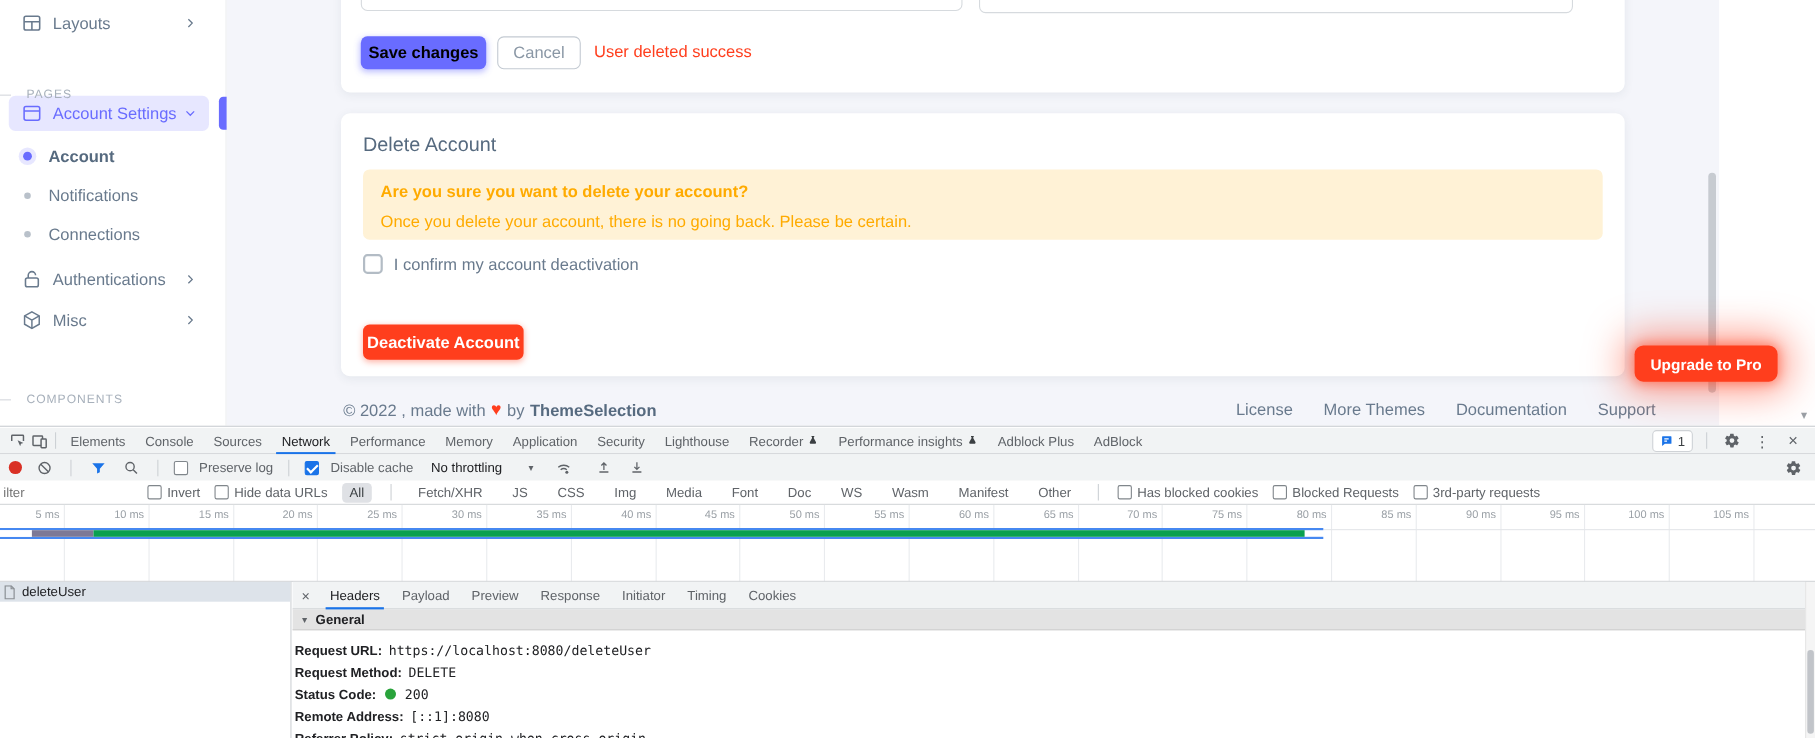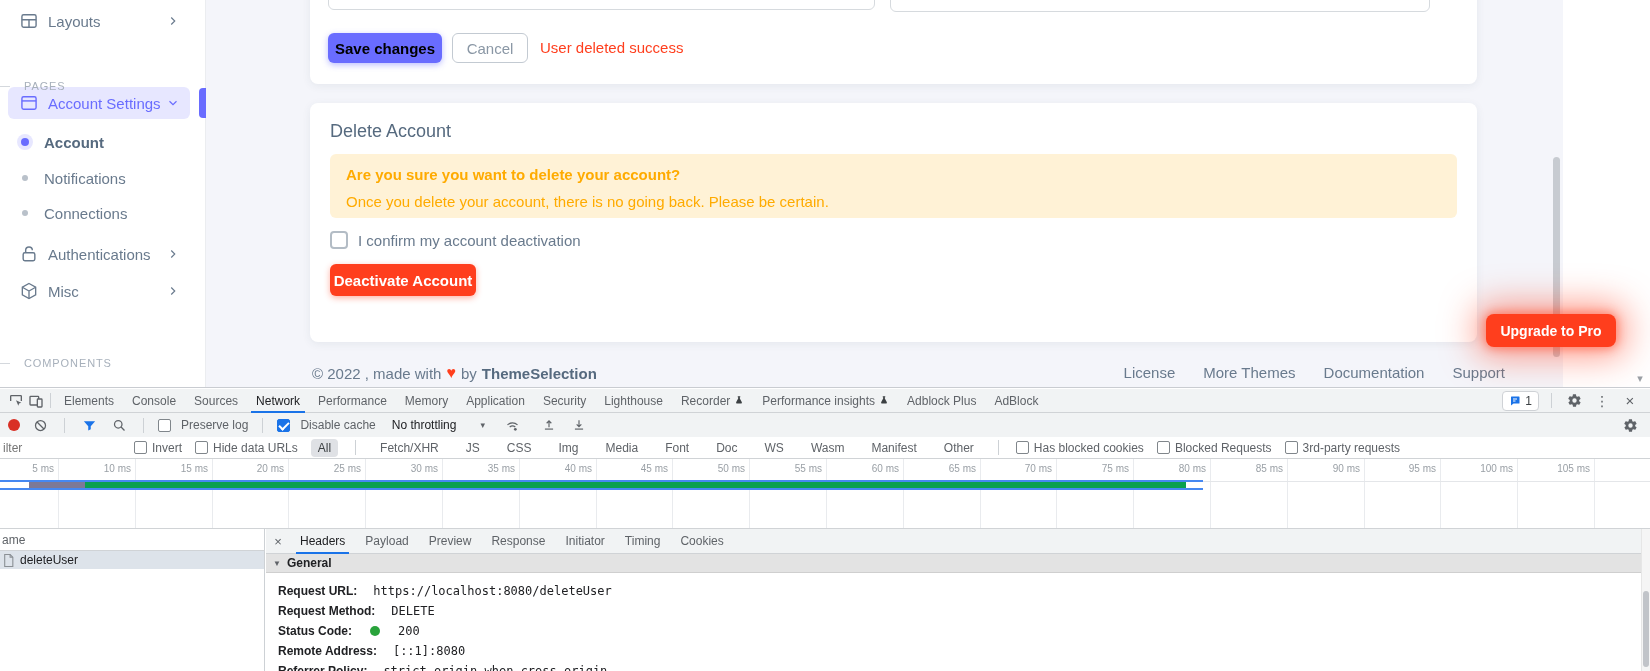--- a/index.html
+++ b/index.html
@@ -24,21 +24,21 @@
   .sb-dot { width:8px; height:8px; border-radius:50%; margin-left:21px; margin-right:15px; }
   .dot-active { background:#696cff; box-shadow:0 0 0 4px rgba(105,108,255,.16); }
   .dot-gray { width:6px; height:6px; background:#b9c1ca; margin-left:22px; margin-right:16px; }
 
   
   .card { position:absolute; background:#fff; border-radius:8px; box-shadow:0 2px 9px rgba(50,71,92,.08); }
   .input-stub { position:absolute; height:48px; border:1px solid #d6dade; border-radius:6px; background:#fff; }
   .btn { display:inline-flex; align-items:center; justify-content:center; border-radius:6px; font-size:15px; font-weight:bold; cursor:pointer; }
   .btn-primary { background:#696cff; color:#000000; box-shadow:0 2px 6px rgba(105,108,255,.45); }
   .btn-outline { background:#fff; color:#8a97a5; border:1px solid #c3cad2; font-weight:normal; }
-  .btn-danger { background:#ff3e1d; color:#fff; box-shadow:0 2px 6px rgba(255,62,29,.4); }
+  .btn-danger { background:#ff3e1d; color:#fff; box-shadow:0 2px 6px rgba(255,62,29,.4);margin-top:31px; }
   .status-msg { position:absolute; left:230px; top:33px; height:30px; line-height:30px; color:#ff3e1d; font-size:15px; }
   .card2-title { position:absolute; left:20px; top:18px; font-size:18px; color:#566a7f; font-weight:500; }
   .warn-box { position:absolute; left:20px; top:51px; width:1127px; height:64px; background:#fff2d6; border-radius:6px; padding:11px 16px; }
   .warn-title { color:#ffab00; font-weight:bold; font-size:15px; line-height:20px; }
   .warn-body  { color:#ffab00; font-size:15px; line-height:20px; margin-top:7px; }
   .chk-row { position:absolute; left:20px; top:128px; display:flex; align-items:center; }
   .chk-box { width:18px; height:18px; border:2px solid #b3bcc5; border-radius:4px; background:#fff; }
   .chk-label { margin-left:10px; color:#697a8d; font-size:15px; }
 
   
@@ -90,21 +90,21 @@
   .net-row { height:18px; display:flex; align-items:center; background:#dde3ea; color:#202124; cursor:pointer; }
   .doc-ic { width:11px; height:13px; margin-left:3px; margin-right:6px; flex:0 0 11px; }
   .net-right { position:absolute; left:266px; top:141px; width:1375px; height:143px; background:#fff; }
   .hdr-tabs { height:25px; background:#f1f3f4; border-bottom:1px solid #d0d3d6; display:flex; align-items:center; }
   .hdr-close { width:24px; text-align:center; font-size:13px; color:#5f6368; cursor:pointer; }
   .hdr-tab { height:25px; display:flex; align-items:center; padding:4px 10px; cursor:pointer; position:relative; white-space:nowrap; }
   .hdr-tab.active { color:#202124; }
   .hdr-tab.active::after { content:""; position:absolute; left:6px; right:6px; bottom:0; height:2px; background:#1a73e8; }
   .gen-bar { height:19px; background:#e3e3e3; border-bottom:1px solid #cfcfcf; display:flex; align-items:center; padding-left:7px; gap:6px; color:#202124; font-weight:bold; cursor:pointer; }
   .gen-bar .tri { font-size:8px; color:#5f6368; font-weight:normal; }
-  .gen-row { height:20px; display:flex; align-items:center; padding-left:12px; gap:16px; color:#202124; }
+  .gen-row { height:20px; display:flex; align-items:center; padding-left:2px; gap:6px; color:#202124; }
   .gen-row .lab { font-weight:bold; }
   .gen-row .val { font-family:"DejaVu Sans Mono","Liberation Mono",monospace; font-size:12px; }
   .status-dot { width:10px; height:10px; border-radius:50%; background:#29a33b; margin:0 2px; }
   .dt-scrollbar { position:absolute; left:1641px; top:141px; width:9px; height:143px; background:#f5f5f5; border-left:1px solid #e6e6e6; }
   .dt-scrollthumb { position:absolute; left:1px; top:62px; width:6px; height:76px; background:#c1c4c9; border-radius:3px; }
 
   svg { display:block; }
 </style>
 </head>
 <body>
@@ -470,23 +470,20 @@
       <div class="tl-rule"></div>
       <div class="ov-strip">
         <span class="ov-w1"></span>
         <span class="ov-p"></span>
         <span class="ov-g"></span>
       </div>
       <div class="tl-bottomline"></div>
     </div>
 
     <div class="net-left">
-      <div class="net-name-hdr">
-        <span>ame</span>
-      </div>
       <div class="net-row">
         <span class="doc-ic">
           <svg width="11" height="13" viewBox="0 0 20 24" fill="none" stroke="#8a8f94" stroke-width="2">
               <path d="M3 1h10l5 5v17H3z"></path>
               <path d="M13 1v5h5"></path>
             </svg>
         </span>
         <span>deleteUser</span>
       </div>
     </div>

